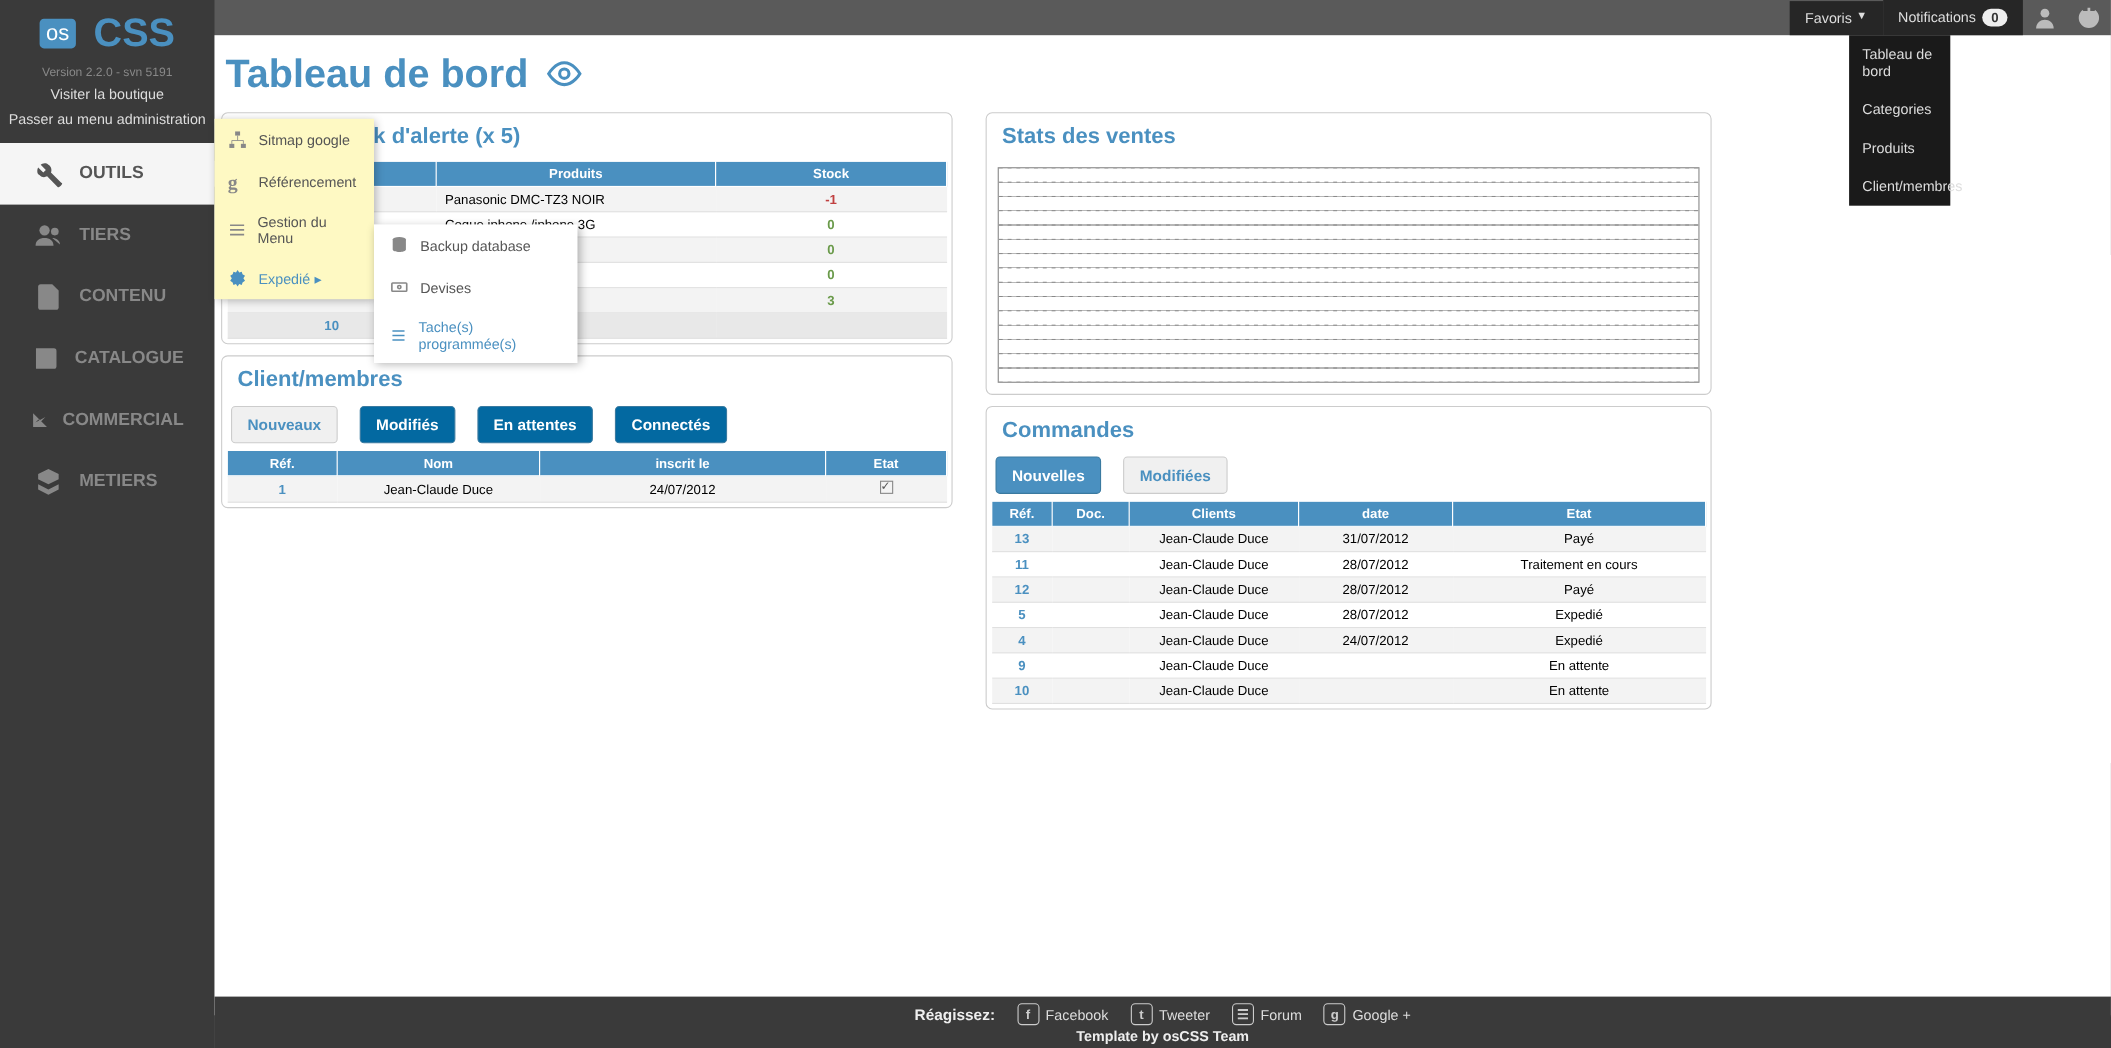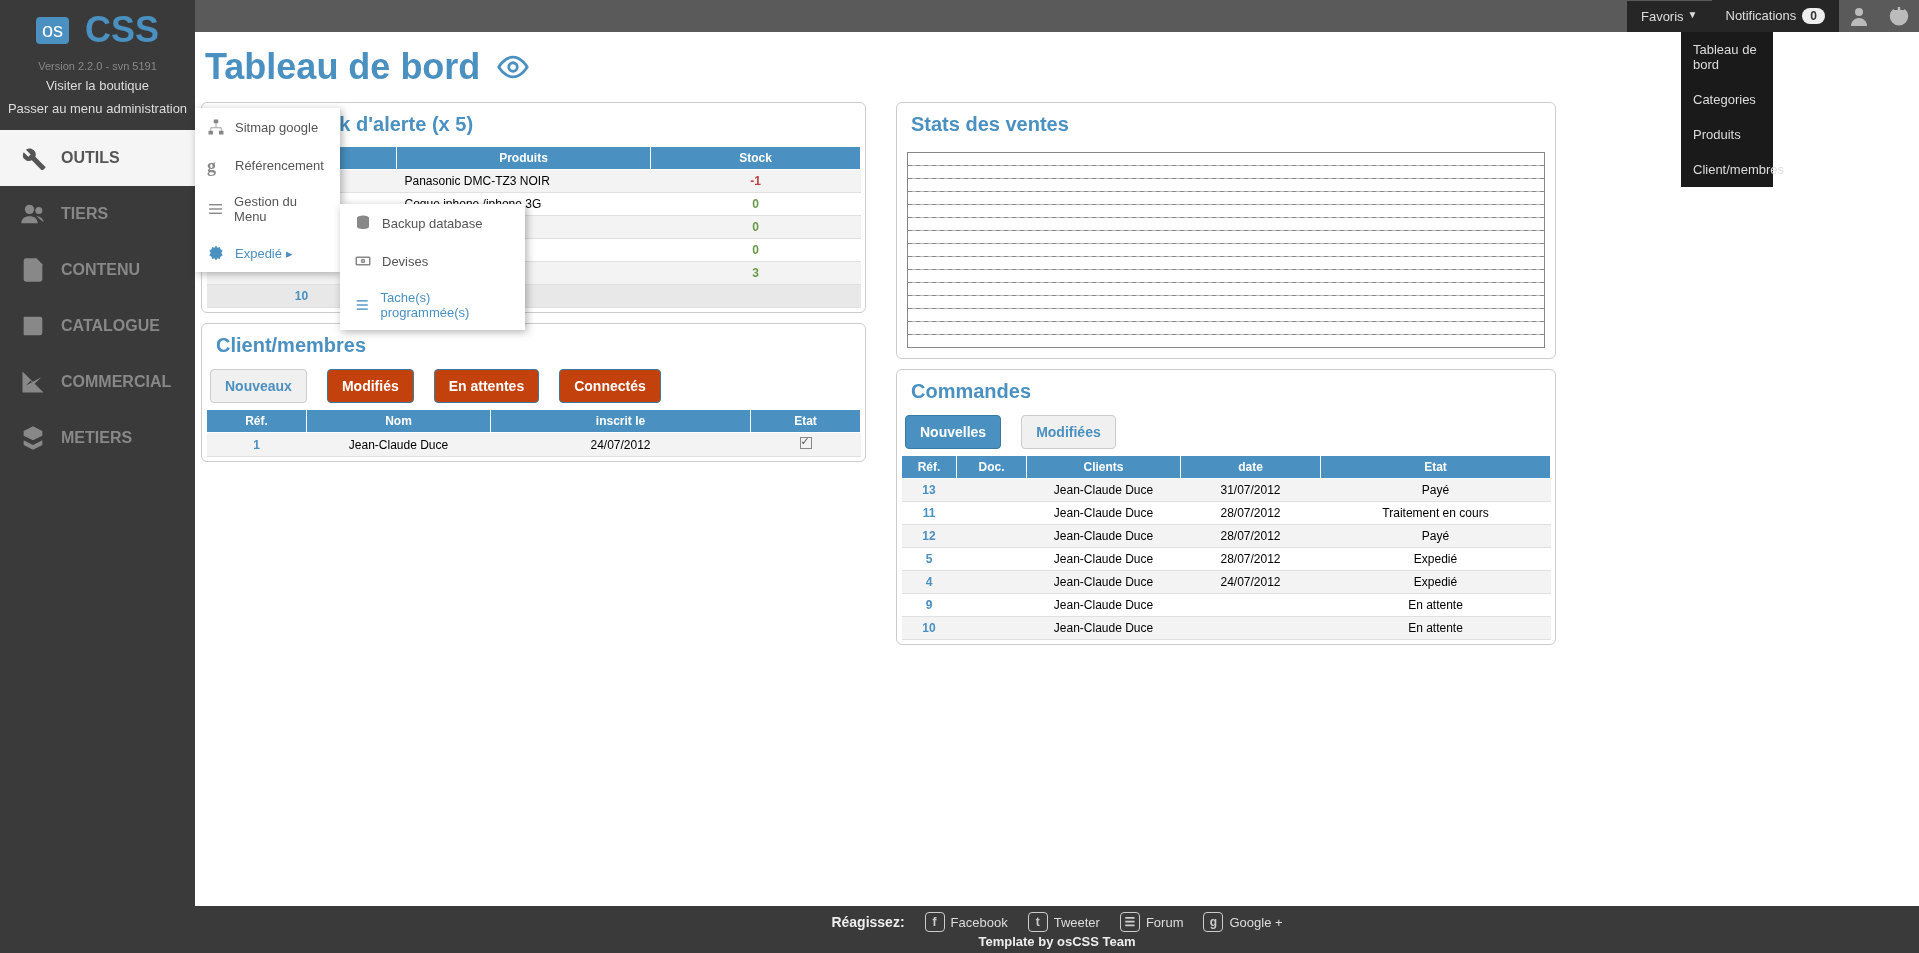--- a/index.html
+++ b/index.html
@@ -6,26 +6,26 @@
 body { background: #5a5a5a; width: 1919px; height: 953px; overflow: hidden; position: relative; }
 
 .sidebar { position: absolute; left: 0; top: 0; width: 195px; height: 100%; background: #3a3a3a; }
 .logo { width: 160px; height: 50px; margin: 5px auto; display: flex; align-items: center; justify-content: center; }
 .logo-text { font-size: 36px; font-weight: bold; color: #4a90c0; }
 .logo-os { background: #4a90c0; color: white; padding: 2px 6px; border-radius: 4px; font-size: 20px; margin-right: 16px; }
 .version { text-align: center; color: #888; font-size: 11px; margin: 2px 0; }
 .sidebar-link { text-align: center; color: #ddd; font-size: 13px; padding: 4px 0; cursor: pointer; }
 
 .nav-items { margin-top: 10px; }
-.nav-item { display: flex; align-items: center; padding: 14px 17px; color: #888; font-size: 16px; font-weight: bold; cursor: pointer; position: relative; }
+.nav-item { display: flex; align-items: center; padding: 14px 28px; color: #888; font-size: 16px; font-weight: bold; cursor: pointer; position: relative; }
 .nav-item.active { background: #f5f5f5; color: #555; }
 .nav-item.active::after { content: ''; position: absolute; right: -12px; top: 50%; transform: translateY(-50%); border-left: 12px solid #f5f5f5; border-top: 12px solid transparent; border-bottom: 12px solid transparent; }
 .nav-icon { width: 32px; height: 28px; margin-right: 12px; fill: currentColor; }
 
-.submenu { position: absolute; left: 195px; top: 108px; width: 145px; background: #ffffff; box-shadow: 2px 2px 8px rgba(0,0,0,0.3); z-index: 100; }
+.submenu { position: absolute; left: 195px; top: 108px; width: 145px; background: #fef9c3; box-shadow: 2px 2px 8px rgba(0,0,0,0.3); z-index: 100; }
 .submenu-item { display: flex; align-items: center; padding: 10px 12px; font-size: 13px; color: #555; cursor: pointer; }
 .submenu-item.active { color: #4a90c0; }
 .submenu-icon { width: 18px; height: 18px; margin-right: 10px; }
 
 .submenu2 { position: absolute; left: 340px; top: 204px; width: 185px; background: white; box-shadow: 2px 2px 8px rgba(0,0,0,0.3); z-index: 101; }
 .submenu2-item { display: flex; align-items: center; padding: 10px 14px; font-size: 13px; color: #555; cursor: pointer; }
 .submenu2-item.hover { color: #4a90c0; }
 
 .topbar { position: absolute; right: 0; top: 0; height: 32px; display: flex; align-items: center; z-index: 50; }
 .topbar-item { padding: 8px 14px; color: #ddd; font-size: 13px; background: #262626; cursor: pointer; display: flex; align-items: flex-start; }
@@ -40,21 +40,21 @@
 .eye-icon { width: 34px; height: 34px; margin-left: 16px; stroke: #4a90c0; fill: none; stroke-width: 2; }
 
 .panels { display: flex; gap: 30px; }
 .col-left { width: 665px; }
 .col-right { width: 660px; }
 
 .panel { border: 1px solid #ccc; border-radius: 6px; margin-bottom: 10px; background: #fff; }
 .panel-title { font-size: 20px; font-weight: bold; color: #4a90c0; padding: 10px 14px; }
 
 .tabs { display: flex; gap: 20px; padding: 2px 8px 6px; }
-.tab { padding: 8px 14px; background: #c2410c; color: white; border-radius: 4px; font-size: 14px; font-weight: bold; cursor: pointer; border: 1px solid #3a7aa0; }
+.tab { padding: 8px 14px; background: #0369a1; color: white; border-radius: 4px; font-size: 14px; font-weight: bold; cursor: pointer; border: 1px solid #3a7aa0; }
 .tab.active { background: #f0f0f0; color: #4a90c0; border: 1px solid #ccc; }
 
 table { width: calc(100% - 8px); border-collapse: collapse; margin: 0 4px 4px; }
 th { background: #4a90c0; color: white; padding: 4px 8px; font-size: 12px; font-weight: bold; border: 1px solid #fff; text-align: center; }
 td { padding: 4px 8px; font-size: 12px; text-align: center; border-bottom: 1px solid #e0e0e0; }
 tr:nth-child(odd) td { background: #f3f3f3; }
 tr:nth-child(even) td { background: #fff; }
 tr.totals td { background: #e8e8e8; font-weight: bold; color: #4a90c0; }
 .link-cell { color: #4a90c0; font-weight: bold; }
 .neg { color: #c04040; font-weight: bold; }

